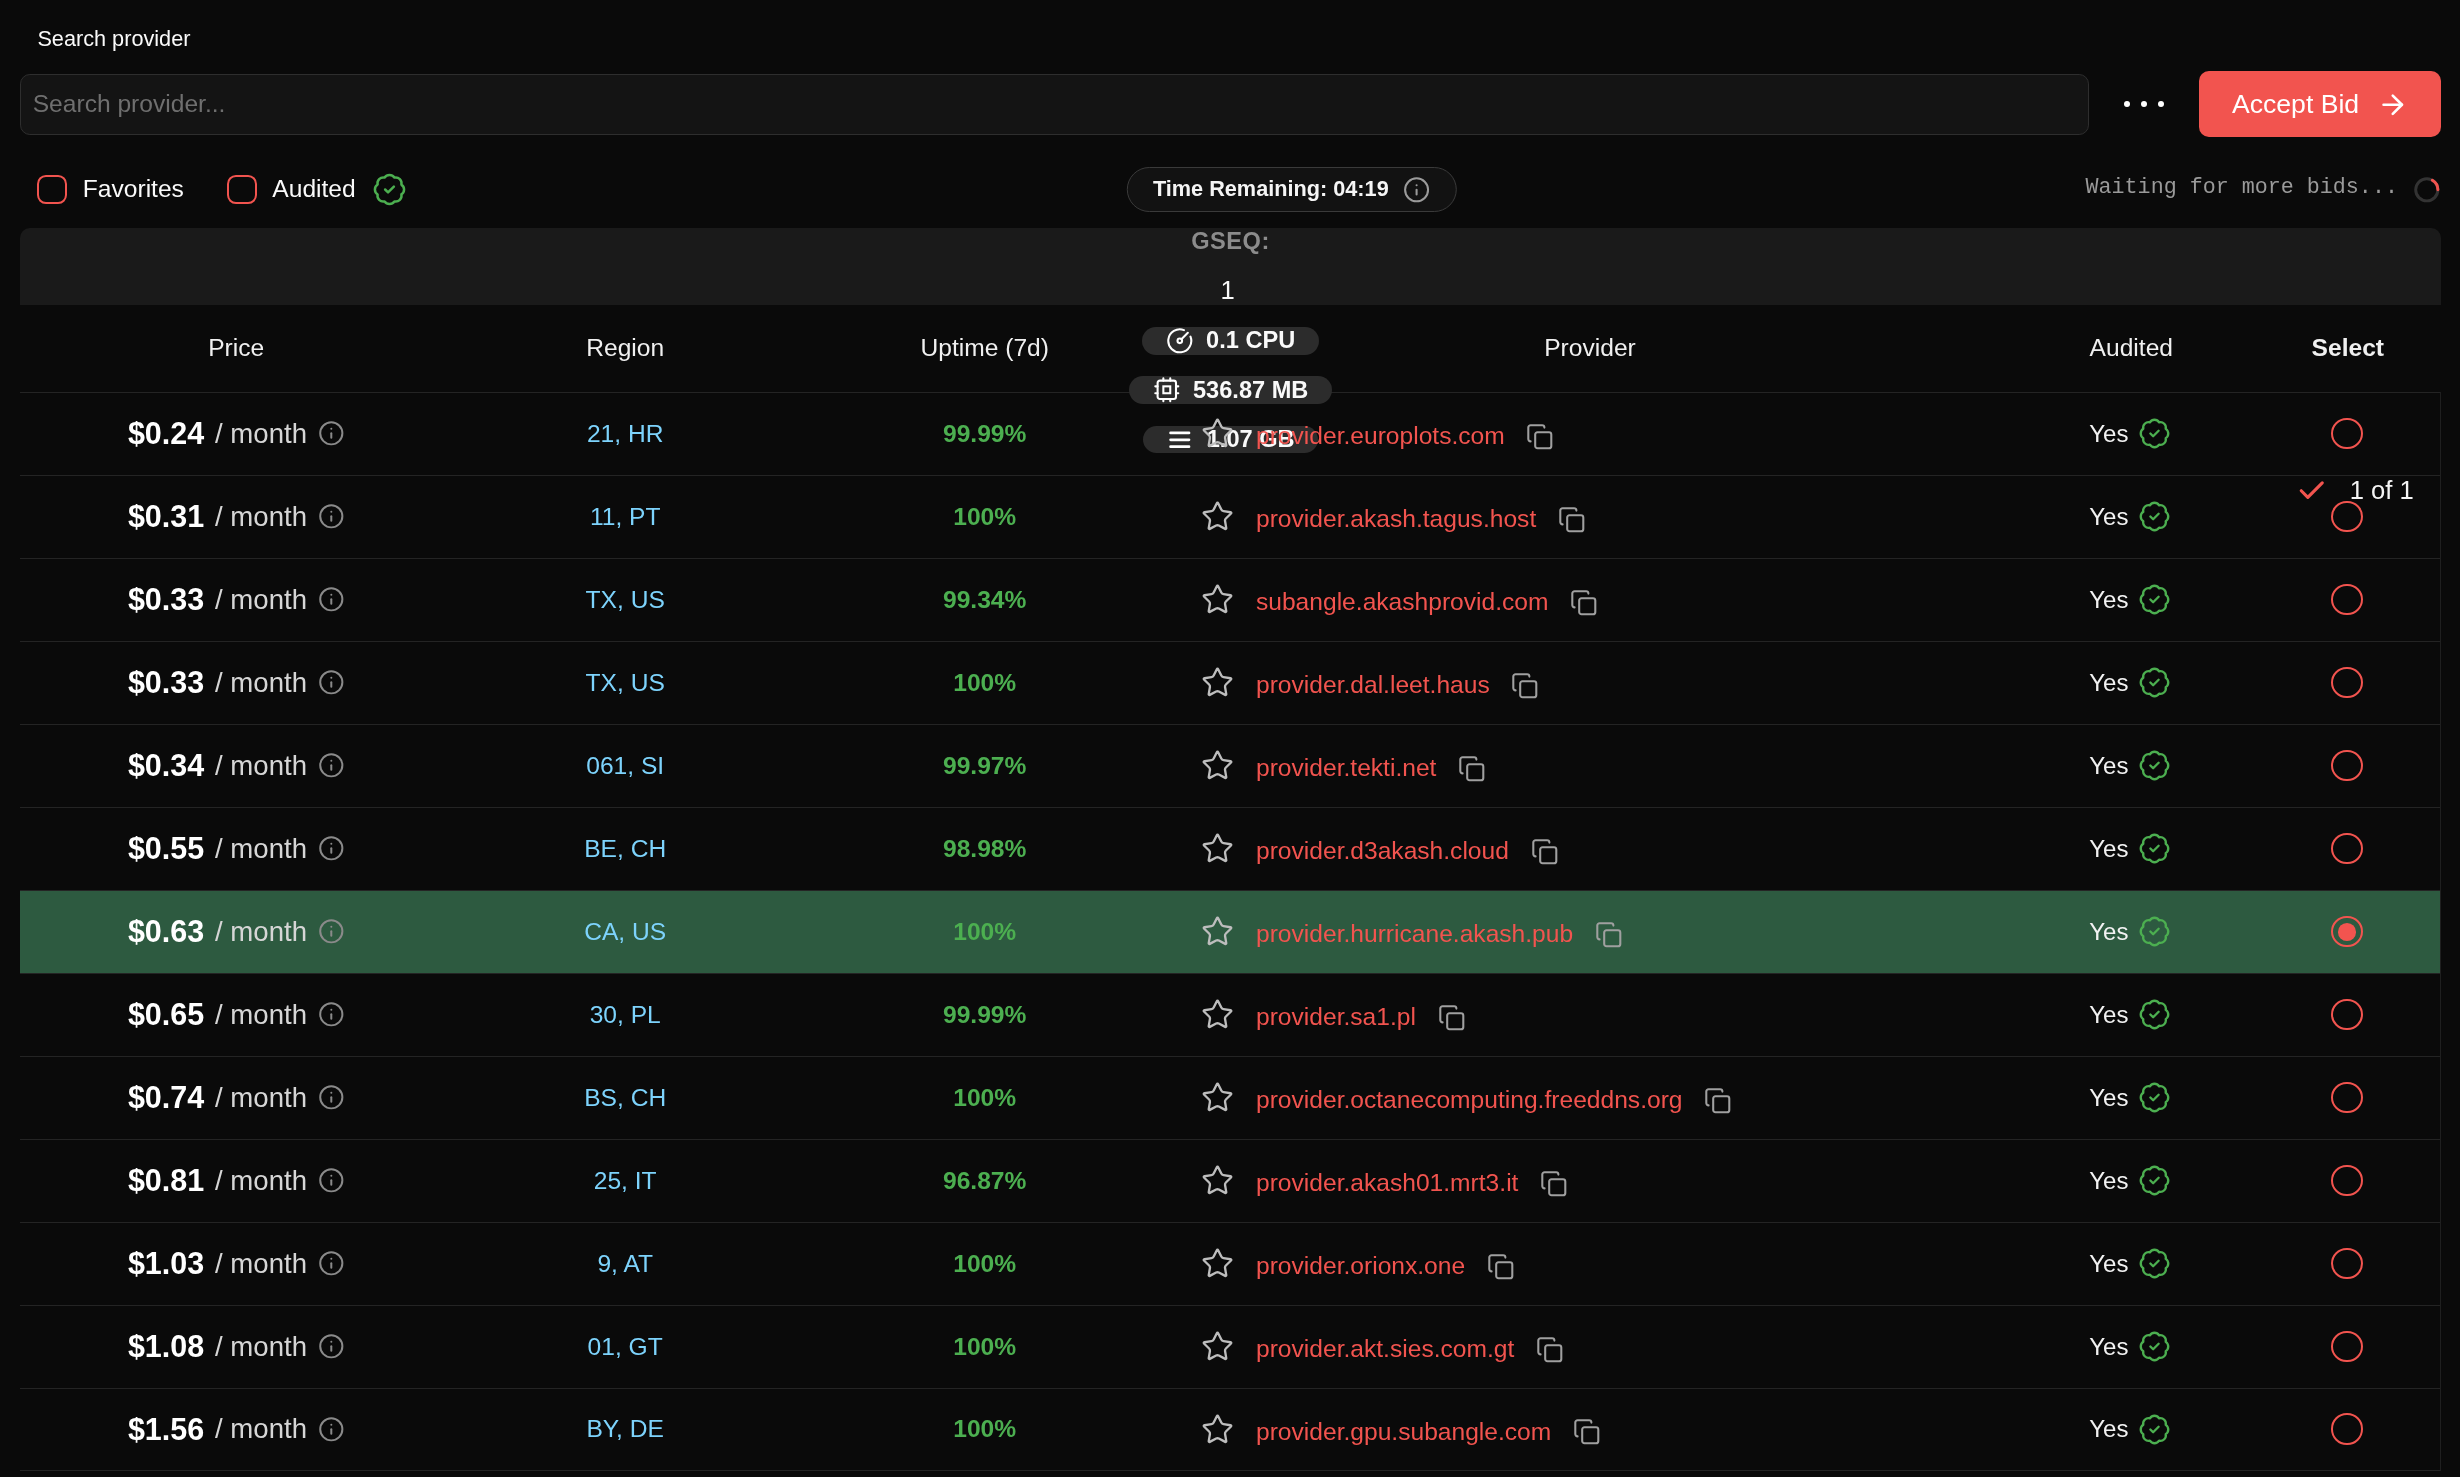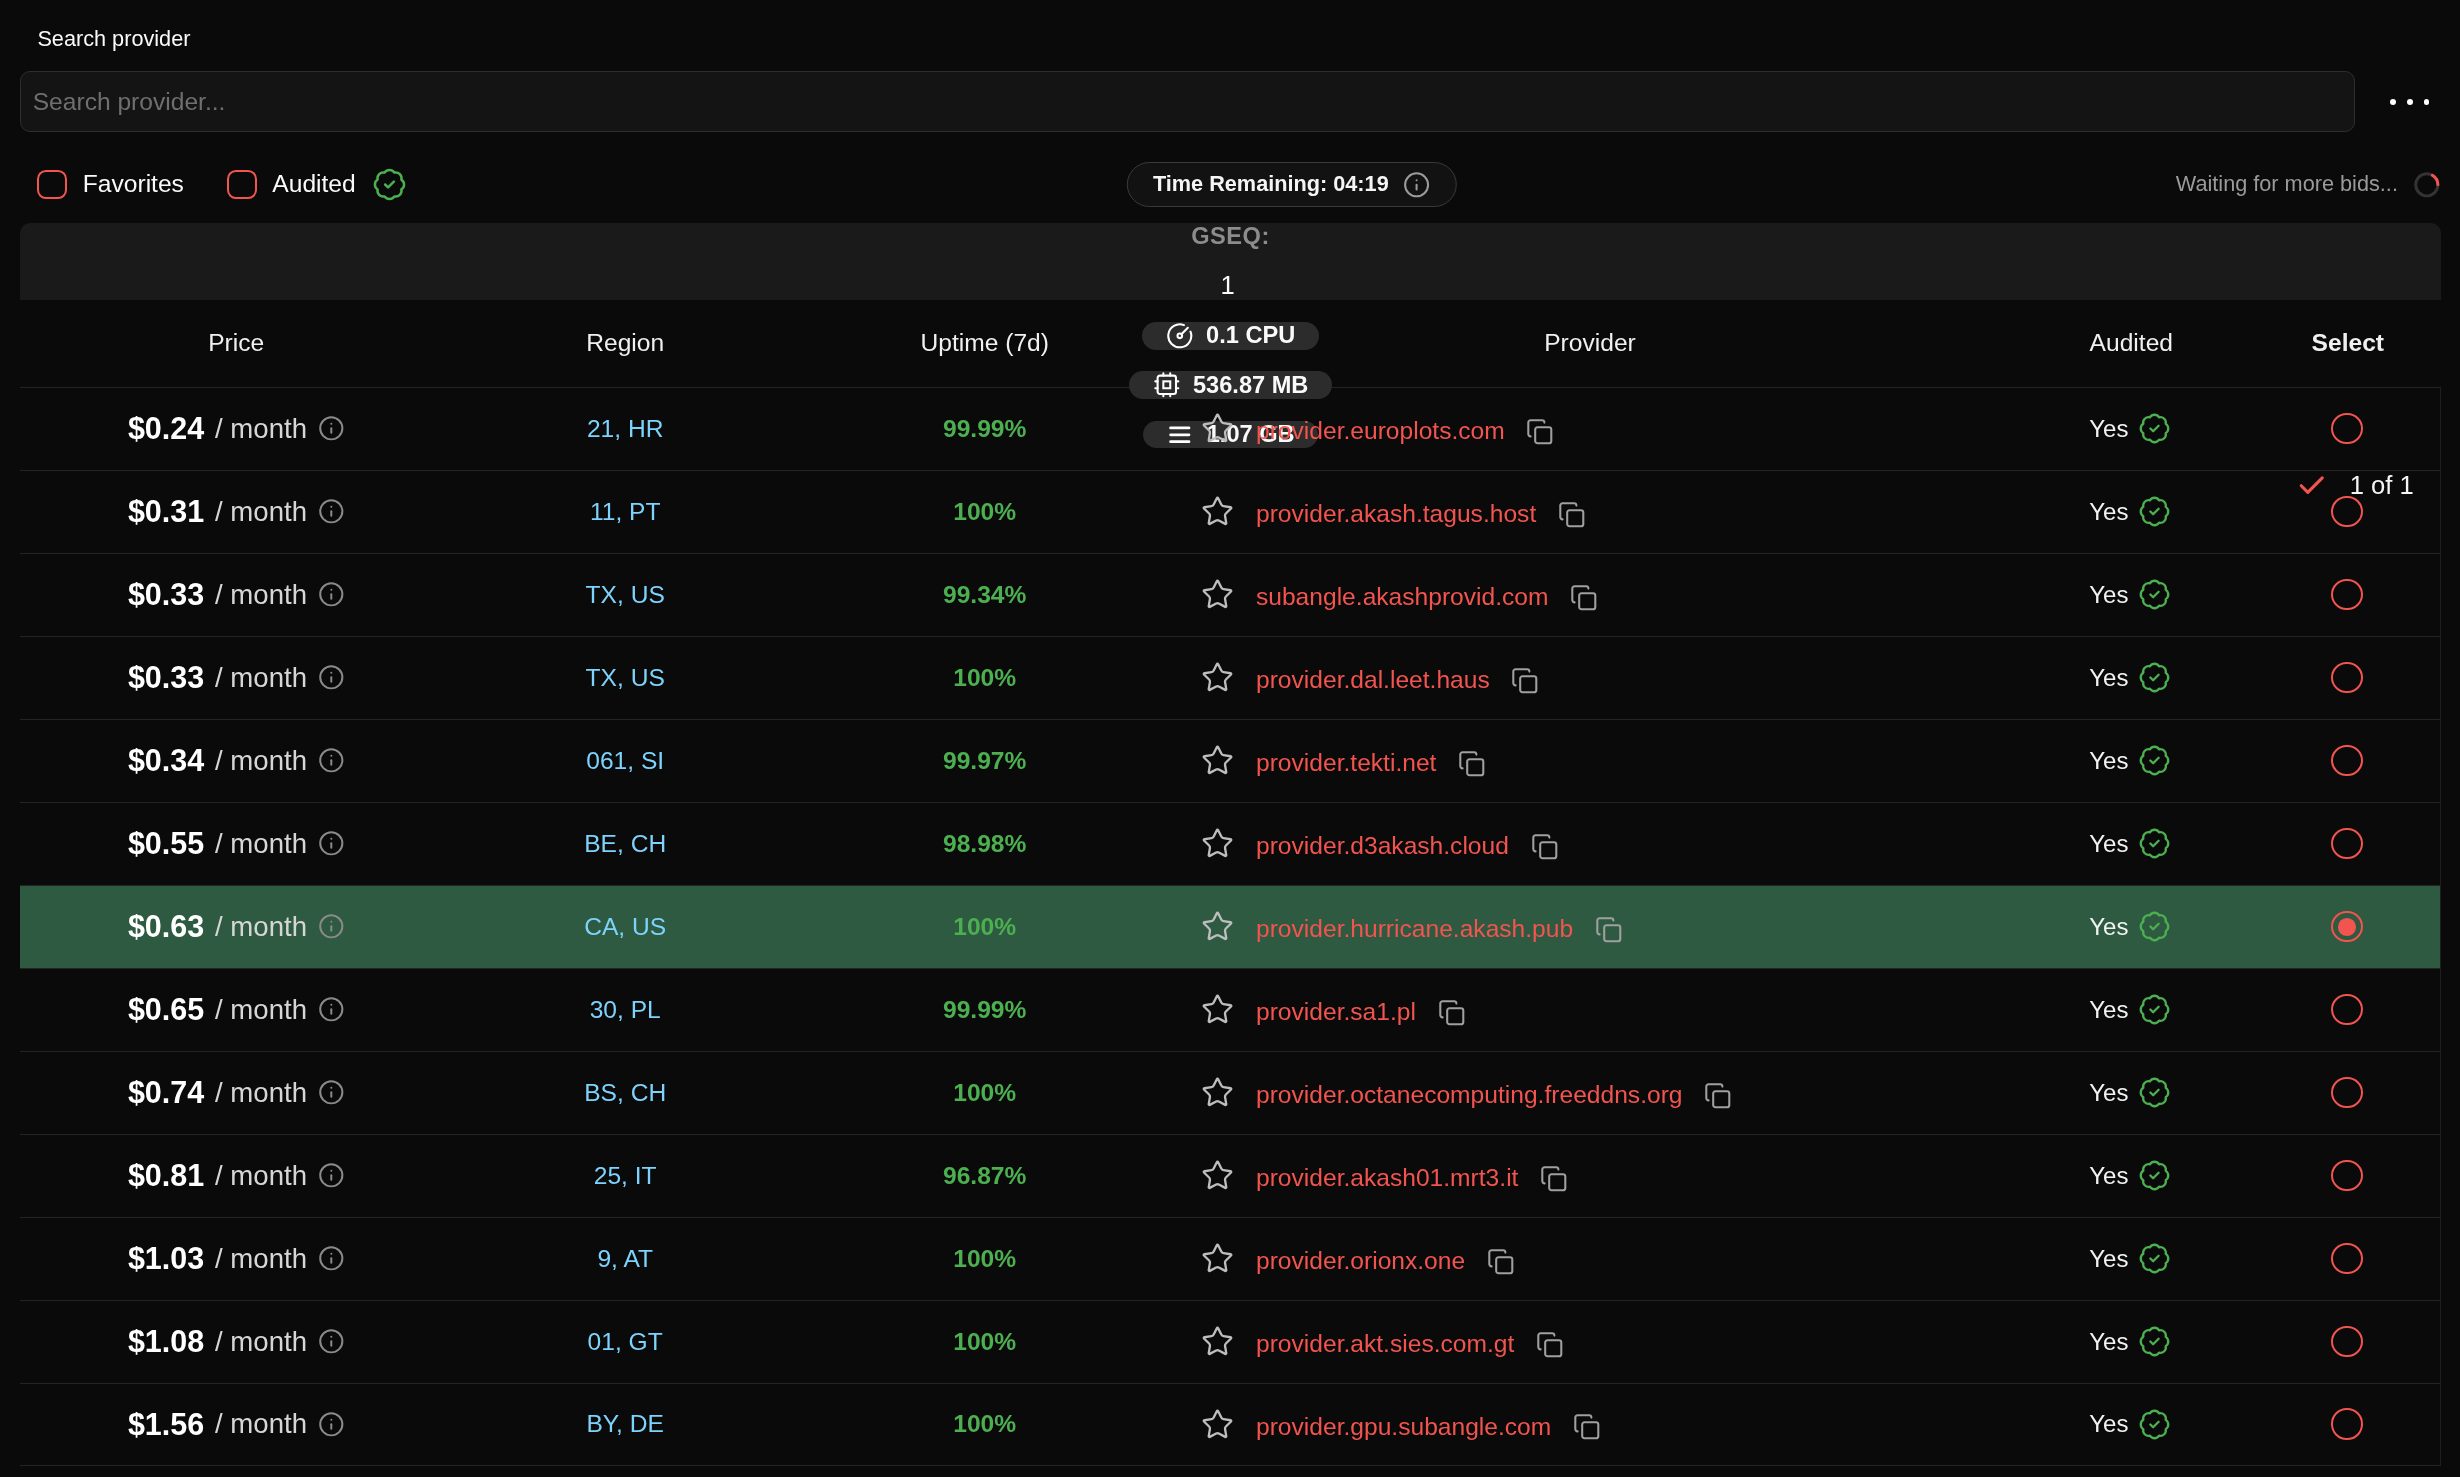--- a/index.html
+++ b/index.html
@@ -26,21 +26,21 @@
   .filterbar { position:relative; margin-top:27.6px; height:49px; display:flex; align-items:center; }
   .filter-left { display:flex; align-items:center; gap:43px; margin-left:17.7px; }
   .chk-group { display:flex; align-items:center; gap:15.8px; cursor:pointer; }
   .checkbox { width:29.6px; height:29.6px; border:2px solid #f2544f; border-radius:8.9px; background:transparent; }
   .chk-label { font-size:24.6px; color:#fafafa; }
   .badge-icon { width:35px; height:35px; }
   .time-pill { position:absolute; left:calc(50% + 61px); transform:translateX(-50%);
     height:45px; border:1px solid #3a3a3a; background:#121212; border-radius:984px;
     padding:0 25.6px; display:flex; align-items:center; gap:13.8px; font-size:21.7px; font-weight:bold; }
   .time-pill svg { width:27.6px; height:27.6px; }
-  .waiting { margin-left:auto; display:flex; align-items:center; gap:13.8px; color:#9a9a9a; font-size:21.7px; }
+  .waiting { margin-left:auto; display:flex; align-items:flex-start; gap:13.8px; color:#9a9a9a; font-size:21.7px;font-family:Liberation Mono, monospace; }
   .spinner { width:29.6px; height:29.6px; }
 
   
   .group-bar { margin-top:13.8px; height:77px; background:#1a1a1a; border-radius:9.9px 9.9px 0 0;
     display:flex; align-items:center; gap:21.7px; padding:0 27.6px;flex-direction:column; }
   .gseq-label { color:#8c8c8c; font-weight:bold; font-size:23.6px; letter-spacing:0.5px; }
   .gseq-value { color:#fafafa; font-size:25.6px; margin-left:-5.9px; }
   .res-pill { height:49px; background:#2c2c2c; border-radius:984px; padding:0 23.6px;
     display:flex; align-items:center; gap:12.8px; font-size:23.6px; font-weight:bold; color:#fafafa; }
   .res-pill svg { width:27.6px; height:27.6px; }
@@ -98,20 +98,27 @@
 <div class="app">
 
   <div class="search-label">Search provider</div>
   <div class="topbar">
     <input class="search-input" type="text" placeholder="Search provider..." style="">
     <div class="more-btn">
       <span class="dot"></span>
       <span class="dot"></span>
       <span class="dot"></span>
     </div>
+    <button class="accept-btn">
+      <span>Accept Bid</span>
+      <svg viewBox="0 0 24 24" fill="none" stroke="#ffffff" stroke-width="2" stroke-linecap="round" stroke-linejoin="round">
+          <path d="M5 12h14"></path>
+          <path d="m12 5 7 7-7 7"></path>
+        </svg>
+    </button>
   </div>
 
   <div class="filterbar">
     <div class="filter-left">
       <div class="chk-group">
         <span class="checkbox"></span>
         <span class="chk-label">Favorites</span>
       </div>
       <div class="chk-group">
         <span class="checkbox"></span>

